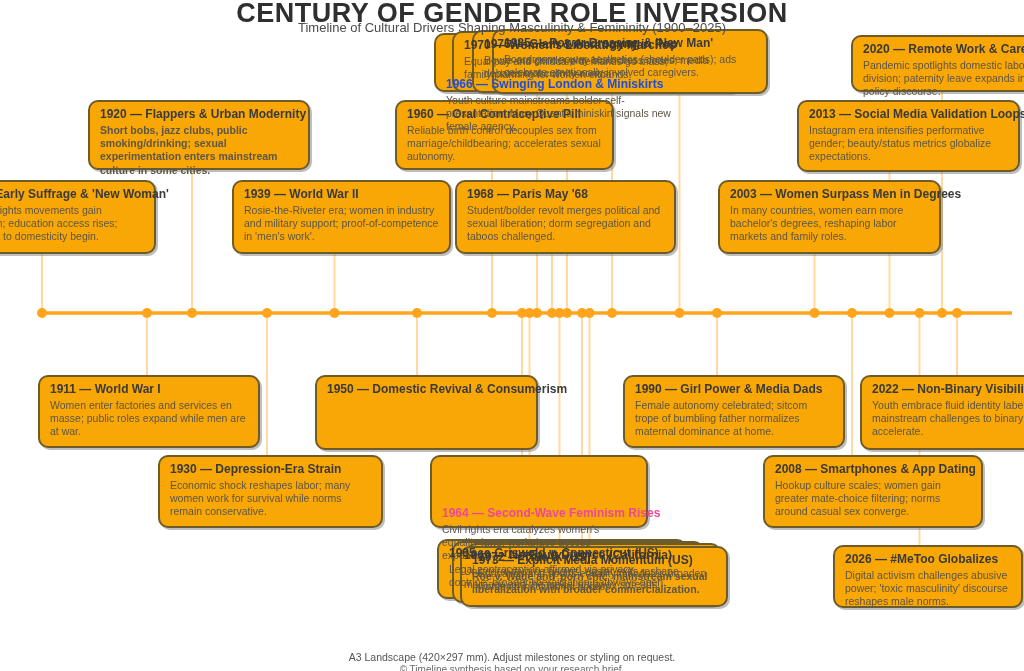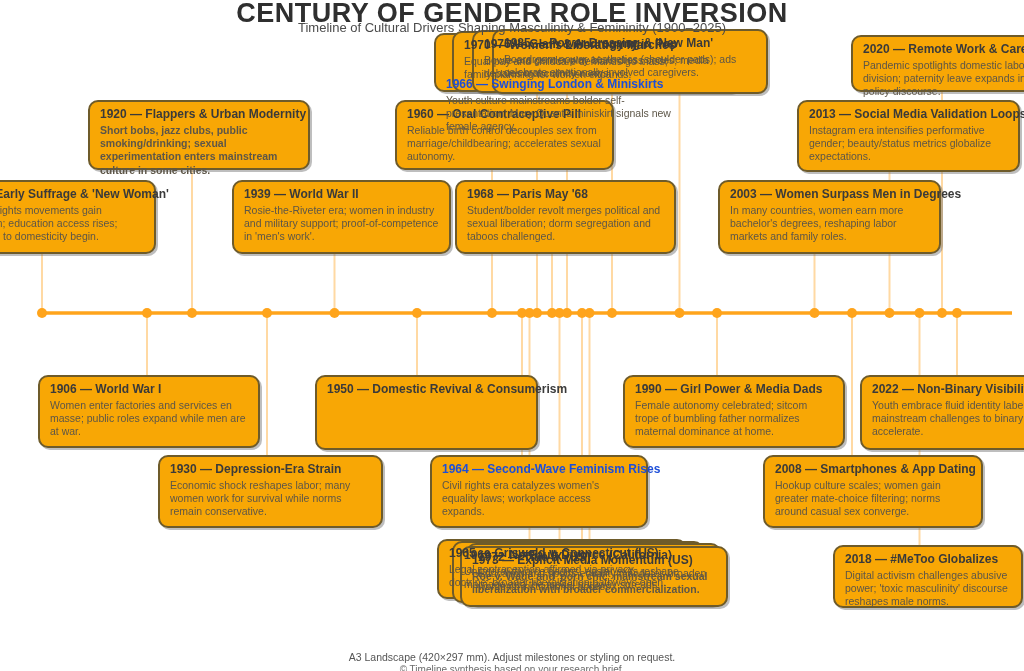--- a/index.html
+++ b/index.html
@@ -117,21 +117,21 @@
       <div class="card-bg" style="left: 763px; top: 455px; width: 220px; height: 73px; background: rgb(248, 167, 5); border-color: rgb(110, 91, 42);"></div>
       <div class="card-bg" style="left: 797px; top: 100px; width: 223px; height: 72px; background: rgb(248, 167, 5); border-color: rgb(110, 91, 42);"></div>
       <div class="card-bg" style="left: 833px; top: 545px; width: 190px; height: 63px; background: rgb(248, 167, 5); border-color: rgb(110, 91, 42);"></div>
       <div class="card-bg" style="left: 851px; top: 35px; width: 215px; height: 57px; background: rgb(248, 167, 5); border-color: rgb(110, 91, 42);"></div>
       <div class="card-bg" style="left: 860px; top: 375px; width: 215px; height: 75px; background: rgb(248, 167, 5); border-color: rgb(110, 91, 42);"></div>
       <div class="card-text" style="left: -50px; top: 187px; width: 194px;">
         <div class="card-title" style="color: rgb(58, 58, 58);">1900 — Early Suffrage &amp; 'New Woman'</div>
         <div class="card-body" style="color: rgb(93, 86, 72);">Women's rights movements gain momentum; education access rises; challenges to domesticity begin.</div>
       </div>
       <div class="card-text" style="left: 50px; top: 382px; width: 198px;">
-        <div class="card-title" style="color: rgb(58, 58, 58);">1906 — World War I</div>
+        <div class="card-title" style="color: rgb(58, 58, 58);">1911 — World War I</div>
         <div class="card-body" style="color: rgb(93, 86, 72);">Women enter factories and services en masse; public roles expand while men are at war.</div>
       </div>
       <div class="card-text" style="left: 100px; top: 107px; width: 198px;">
         <div class="card-title" style="color: rgb(58, 58, 58);">1920 — Flappers &amp; Urban Modernity</div>
         <div class="card-body" style="color: rgb(93, 86, 72); font-weight: bold;">Short bobs, jazz clubs, public smoking/drinking; sexual experimentation enters mainstream culture in some cities.</div>
       </div>
       <div class="card-text" style="left: 170px; top: 462px; width: 201px;">
         <div class="card-title" style="color: rgb(58, 58, 58);">1930 — Depression-Era Strain</div>
         <div class="card-body" style="color: rgb(93, 86, 72);">Economic shock reshapes labor; many women work for survival while norms remain conservative.</div>
       </div>
@@ -140,21 +140,21 @@
         <div class="card-body" style="color: rgb(93, 86, 72);">Rosie-the-Riveter era; women in industry and military support; proof-of-competence in 'men's work'.</div>
       </div>
       <div class="card-text" style="left: 327px; top: 382px; width: 199px;">
         <div class="card-title" style="color: rgb(58, 58, 58);">1950 — Domestic Revival &amp; Consumerism</div>
       </div>
       <div class="card-text" style="left: 407px; top: 107px; width: 195px;">
         <div class="card-title" style="color: rgb(58, 58, 58);">1960 — Oral Contraceptive Pill</div>
         <div class="card-body" style="color: rgb(93, 86, 72);">Reliable birth control decouples sex from marriage/childbearing; accelerates sexual autonomy.</div>
       </div>
       <div class="card-text" style="left: 442px; top: 462px; width: 194px;">
-        <div class="card-title" style="color: #1d4ed8;">1964 — Second-Wave Feminism Rises</div>
+        <div class="card-title" style="color: #ec4899; margin-top: 44px;">1964 — Second-Wave Feminism Rises</div>
         <div class="card-body" style="color: rgb(93, 86, 72);">Civil rights era catalyzes women's equality laws; workplace access expands.</div>
       </div>
       <div class="card-text" style="left: 449px; top: 546px; width: 226px;">
         <div class="card-title" style="color: rgb(58, 58, 58);">1965 — Griswold v. Connecticut (US)</div>
         <div class="card-body" style="color: rgb(93, 86, 72);">Legal contraception affirmed via privacy doctrine; broader liberalization pathways open.</div>
       </div>
       <div class="card-text" style="left: 446px; top: 40px; width: 228px;">
         <div class="card-title" style="color: #1d4ed8; margin-top: 37px;">1966 — Swinging London &amp; Miniskirts</div>
         <div class="card-body" style="color: rgb(93, 86, 72);">Youth culture mainstreams bolder self-presentation; Mary Quant's miniskirt signals new female agency.</div>
       </div>
@@ -196,21 +196,21 @@
       </div>
       <div class="card-text" style="left: 775px; top: 462px; width: 196px;">
         <div class="card-title" style="color: rgb(58, 58, 58);">2008 — Smartphones &amp; App Dating</div>
         <div class="card-body" style="color: rgb(93, 86, 72);">Hookup culture scales; women gain greater mate-choice filtering; norms around casual sex converge.</div>
       </div>
       <div class="card-text" style="left: 809px; top: 107px; width: 199px;">
         <div class="card-title" style="color: rgb(58, 58, 58); text-align: right;">2013 — Social Media Validation Loops</div>
         <div class="card-body" style="color: rgb(93, 86, 72);">Instagram era intensifies performative gender; beauty/status metrics globalize expectations.</div>
       </div>
       <div class="card-text" style="left: 845px; top: 552px; width: 166px;">
-        <div class="card-title" style="color: rgb(58, 58, 58);">2018 — #MeToo Globalizes</div>
+        <div class="card-title" style="color: rgb(58, 58, 58);">2026 — #MeToo Globalizes</div>
         <div class="card-body" style="color: rgb(93, 86, 72);">Digital activism challenges abusive power; 'toxic masculinity' discourse reshapes male norms.</div>
       </div>
       <div class="card-text" style="left: 863px; top: 42px; width: 191px;">
         <div class="card-title" style="color: rgb(58, 58, 58);">2020 — Remote Work &amp; Care</div>
         <div class="card-body" style="color: rgb(93, 86, 72);">Pandemic spotlights domestic labor division; paternity leave expands in policy discourse.</div>
       </div>
       <div class="card-text" style="left: 872px; top: 382px; width: 191px;">
         <div class="card-title" style="color: rgb(58, 58, 58);">2022 — Non-Binary Visibility</div>
         <div class="card-body" style="color: rgb(93, 86, 72);">Youth embrace fluid identity labels; mainstream challenges to binary norms accelerate.</div>
       </div>

